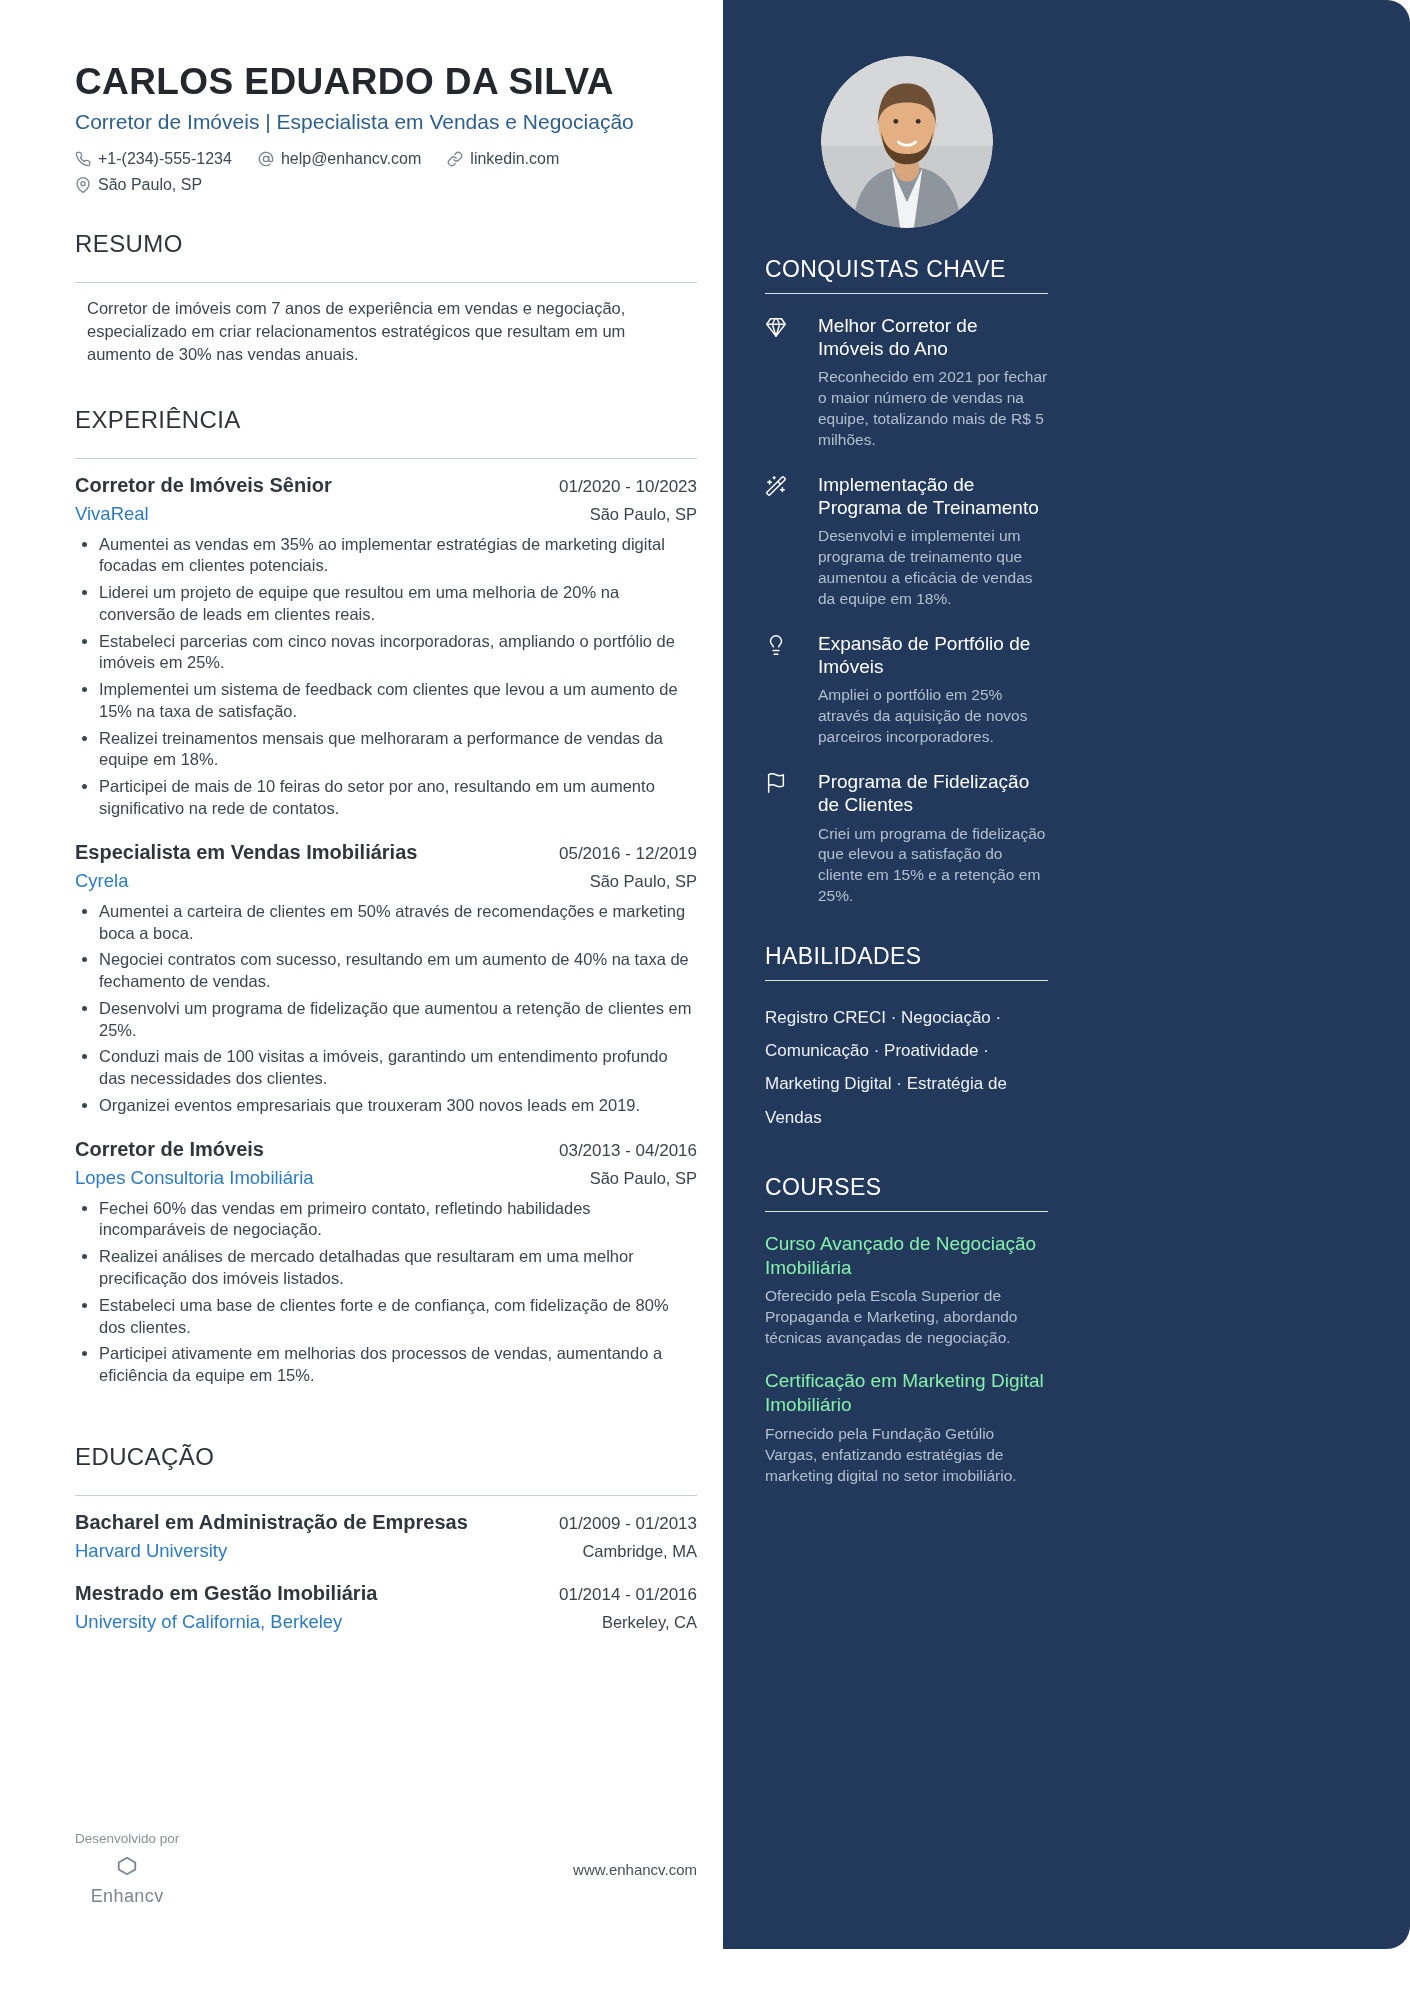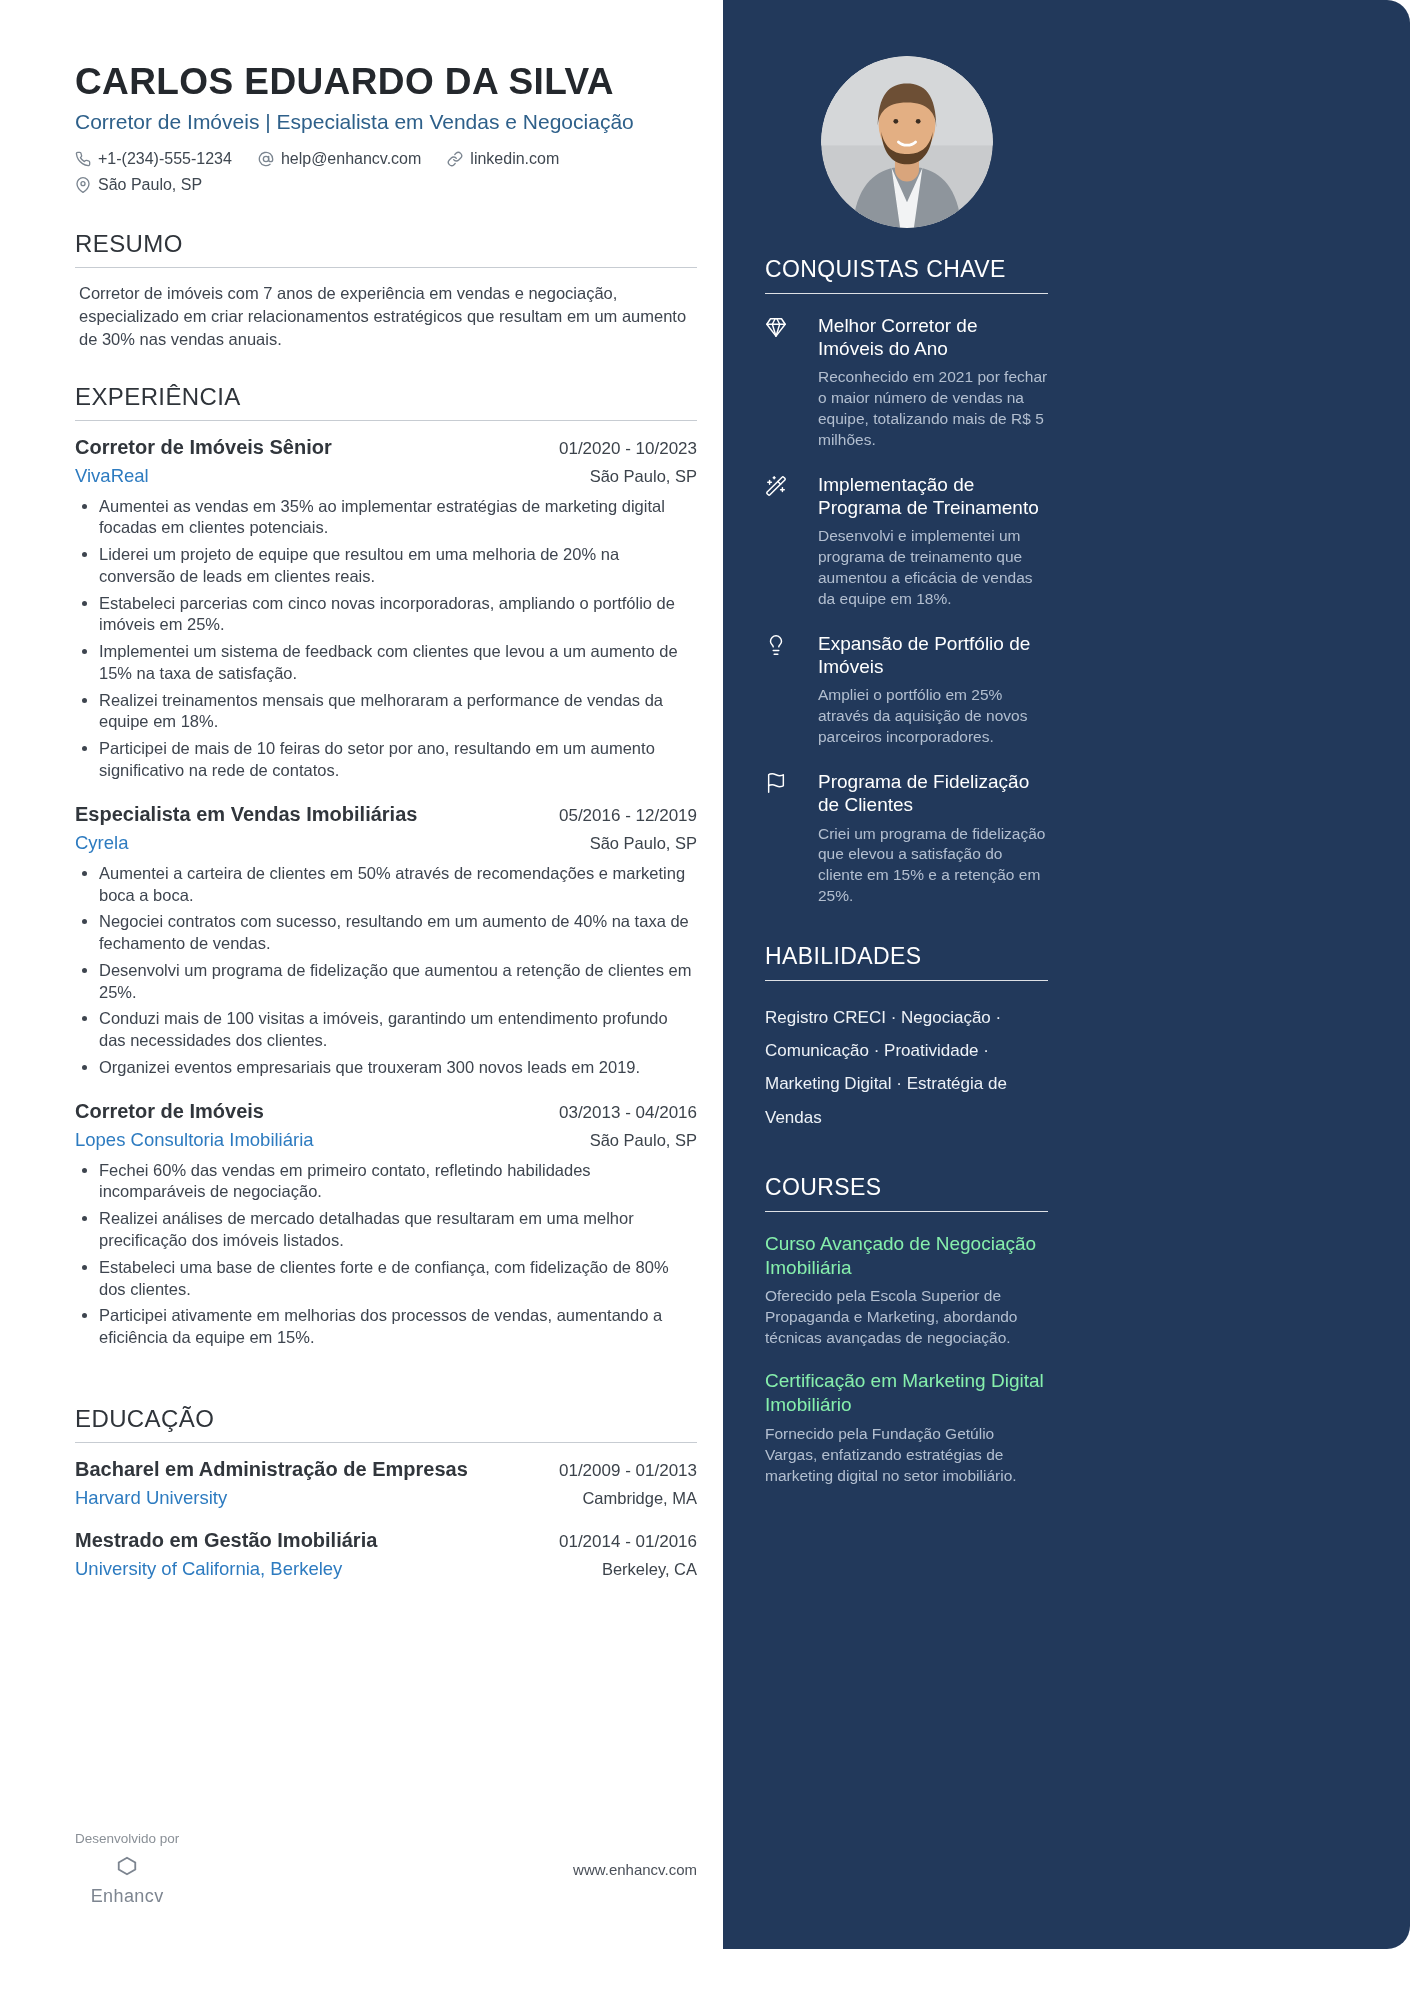--- a/index.html
+++ b/index.html
@@ -49,29 +49,29 @@
   .contact-row.second { margin-top: 8px; gap: 20px; }
   .contact-item { display: inline-flex; align-items: center; gap: 7px; }
   .contact-item svg { width: 16px; height: 16px; stroke: #7b8590; fill: none; stroke-width: 2; stroke-linecap: round; stroke-linejoin: round; }
 
   h2.section-heading {
     font-size: 24px;
     font-weight: 400;
     color: #2f343a;
     letter-spacing: 0.4px;
     margin: 0 0 14px 0;
-    padding-bottom: 9px;
+    padding-bottom: 24px;
     border-bottom: 1px solid #c7ccd2;
   }
   .section-summary { margin-top: 36px; }
   .section-experience { margin-top: 28px; }
   .section-education { margin-top: 36px; }
 
   .summary-text {
-    margin: 4px;
+    margin: 12px;
     font-size: 16.5px;
     line-height: 1.38;
     color: #3e454f;
   }
 
   .job { margin-bottom: 20px; }
   .row { display: flex; justify-content: space-between; align-items: baseline; }
   .job-title, .degree-title {
     font-size: 20px;
     font-weight: 600;

